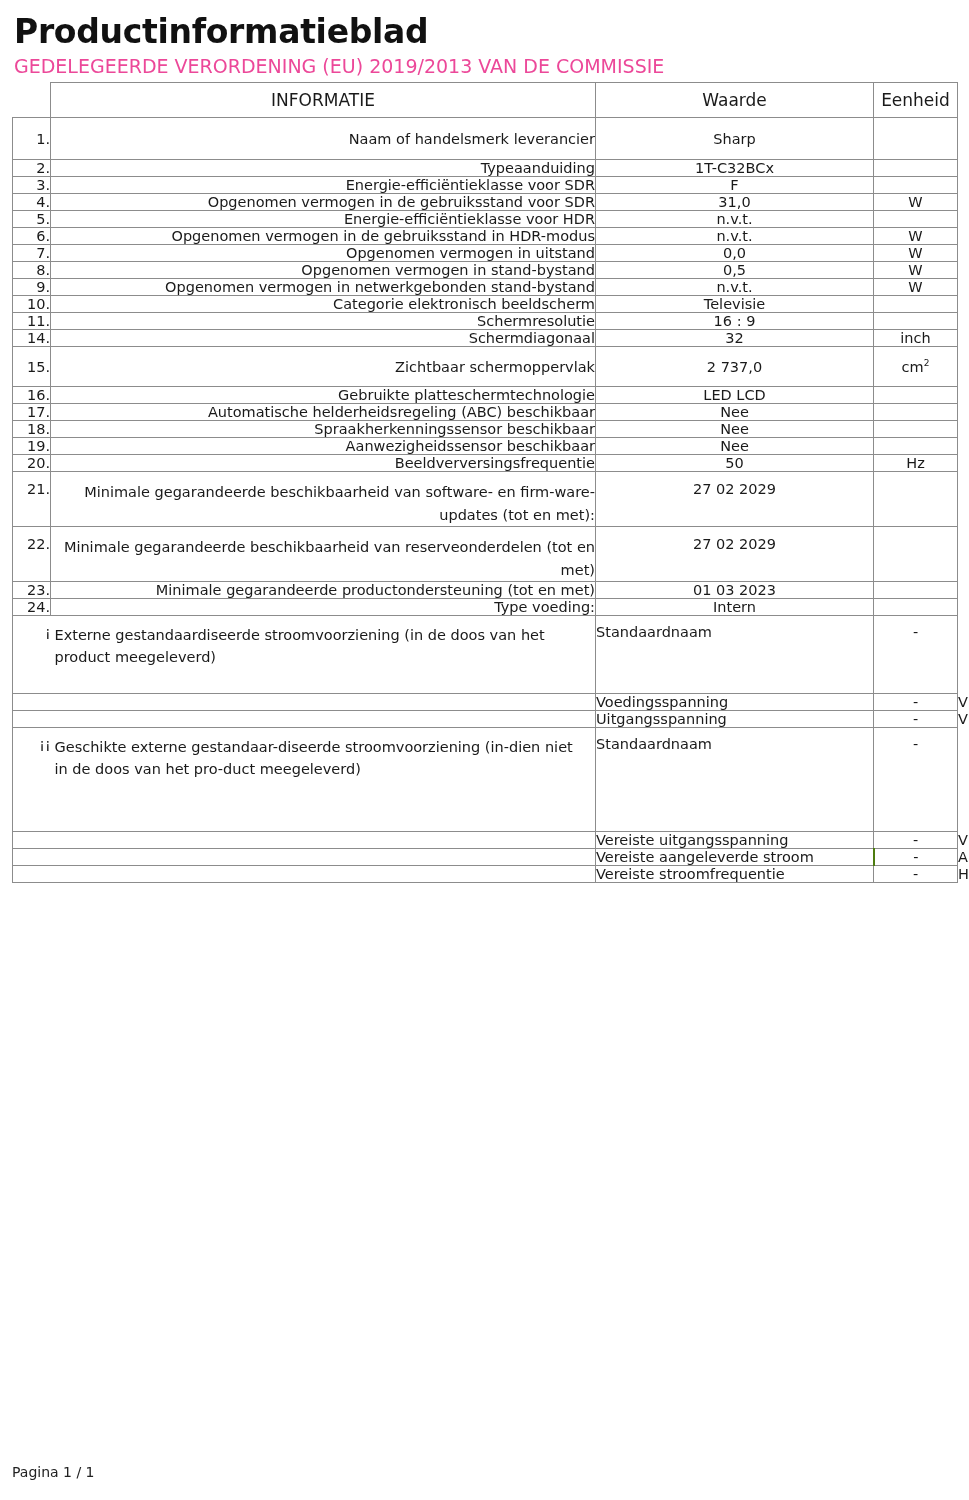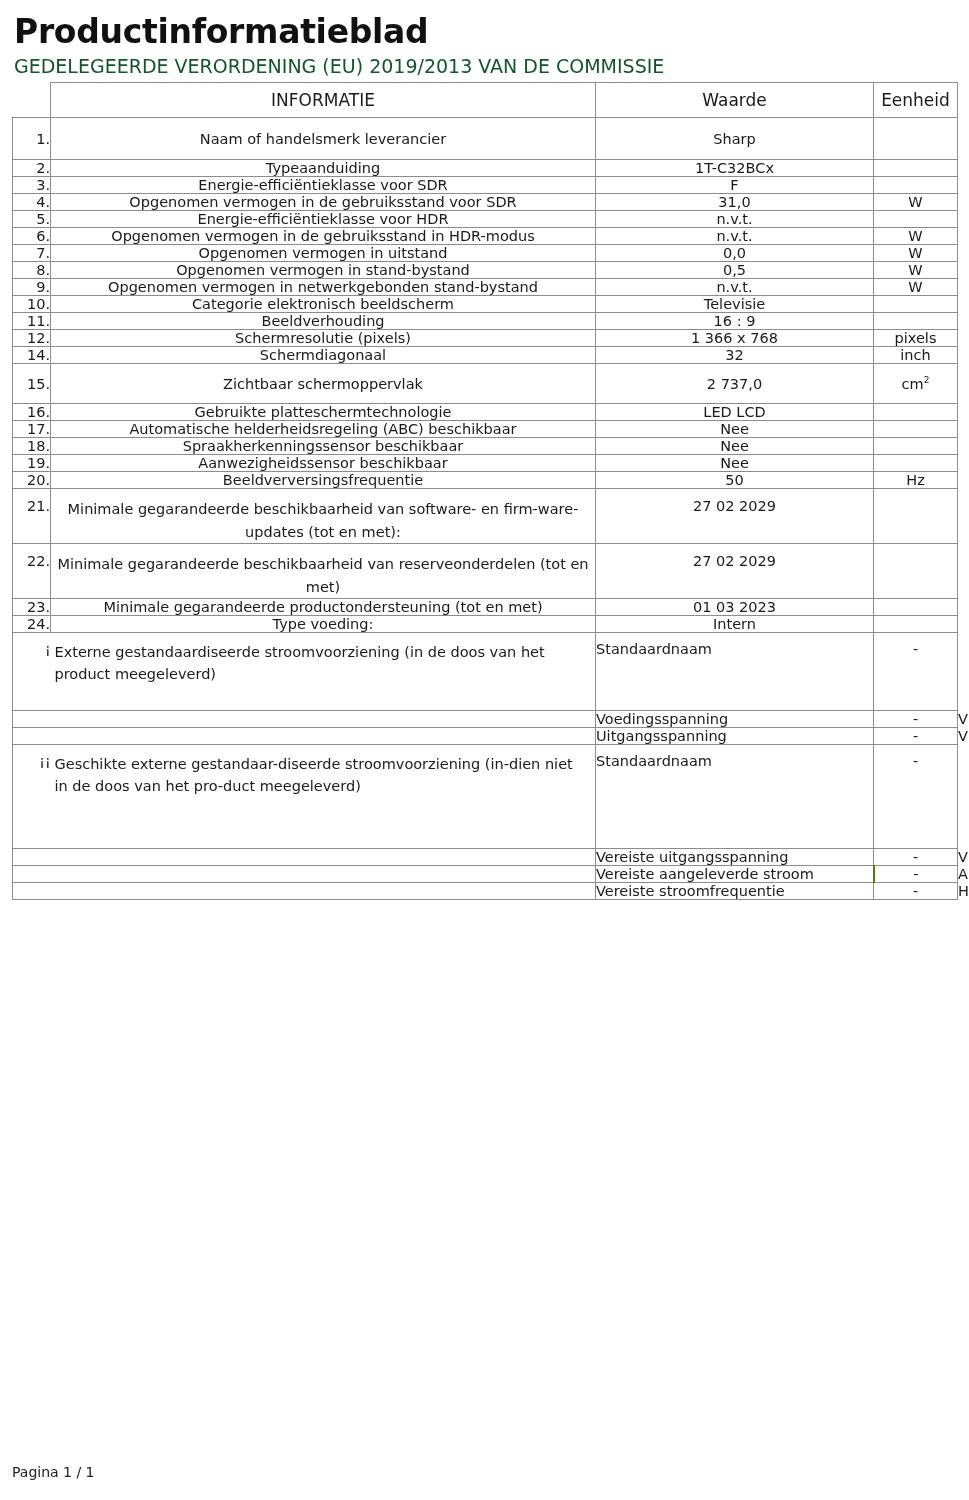--- a/index.html
+++ b/index.html
@@ -28,21 +28,21 @@
     letter-spacing: -0.3px;
     line-height: 1.1;
     margin: 4px 0 6px 2px;
     color: #111;
   }
   .doc-subtitle {
     font-size: 19px;
     font-weight: normal;
     line-height: 1.15;
     margin: 0 0 4px 2px;
-    color: #14532d;
+    color: #ec4899;
   }
   table.spec {
     border-collapse: collapse;
     width: 945px;
     table-layout: fixed;
     font-size: 14.5px;
   }
   table.spec td, table.spec th {
     border: 1px solid #8c8c8c;
     padding: 0;
@@ -60,21 +60,21 @@
     border-left: none;
     border-top: none;
   }
   td.num {
     text-align: right;
     padding: 5px 6px 5px 2px;
     width: 36px;
     border-right: none;
   }
   td.lbl {
-    text-align: center;
+    text-align: right;
     padding: 5px 6px 5px 4px;
     border-left: none;
   }
   td.val {
     text-align: center;
     padding: 5px 4px;
   }
   td.unit {
     text-align: center;
     padding: 5px 4px;
@@ -183,29 +183,23 @@
         <td class="unit">W</td>
       </tr>
       <tr>
         <td class="num">10.</td>
         <td class="lbl">Categorie elektronisch beeldscherm</td>
         <td class="val">Televisie</td>
         <td class="unit"></td>
       </tr>
       <tr>
         <td class="num">11.</td>
-        <td class="lbl">Beeldverhouding</td>
+        <td class="lbl">Schermresolutie</td>
         <td class="val">16  :  9</td>
         <td class="unit"></td>
-      </tr>
-      <tr>
-        <td class="num">12.</td>
-        <td class="lbl">Schermresolutie (pixels)</td>
-        <td class="val">1 366  x  768</td>
-        <td class="unit">pixels</td>
       </tr>
       <tr>
         <td class="num">14.</td>
         <td class="lbl">Schermdiagonaal</td>
         <td class="val">32</td>
         <td class="unit">inch</td>
       </tr>
       <tr style="height:40px">
         <td class="num">15.</td>
         <td class="lbl">Zichtbaar schermoppervlak</td>

